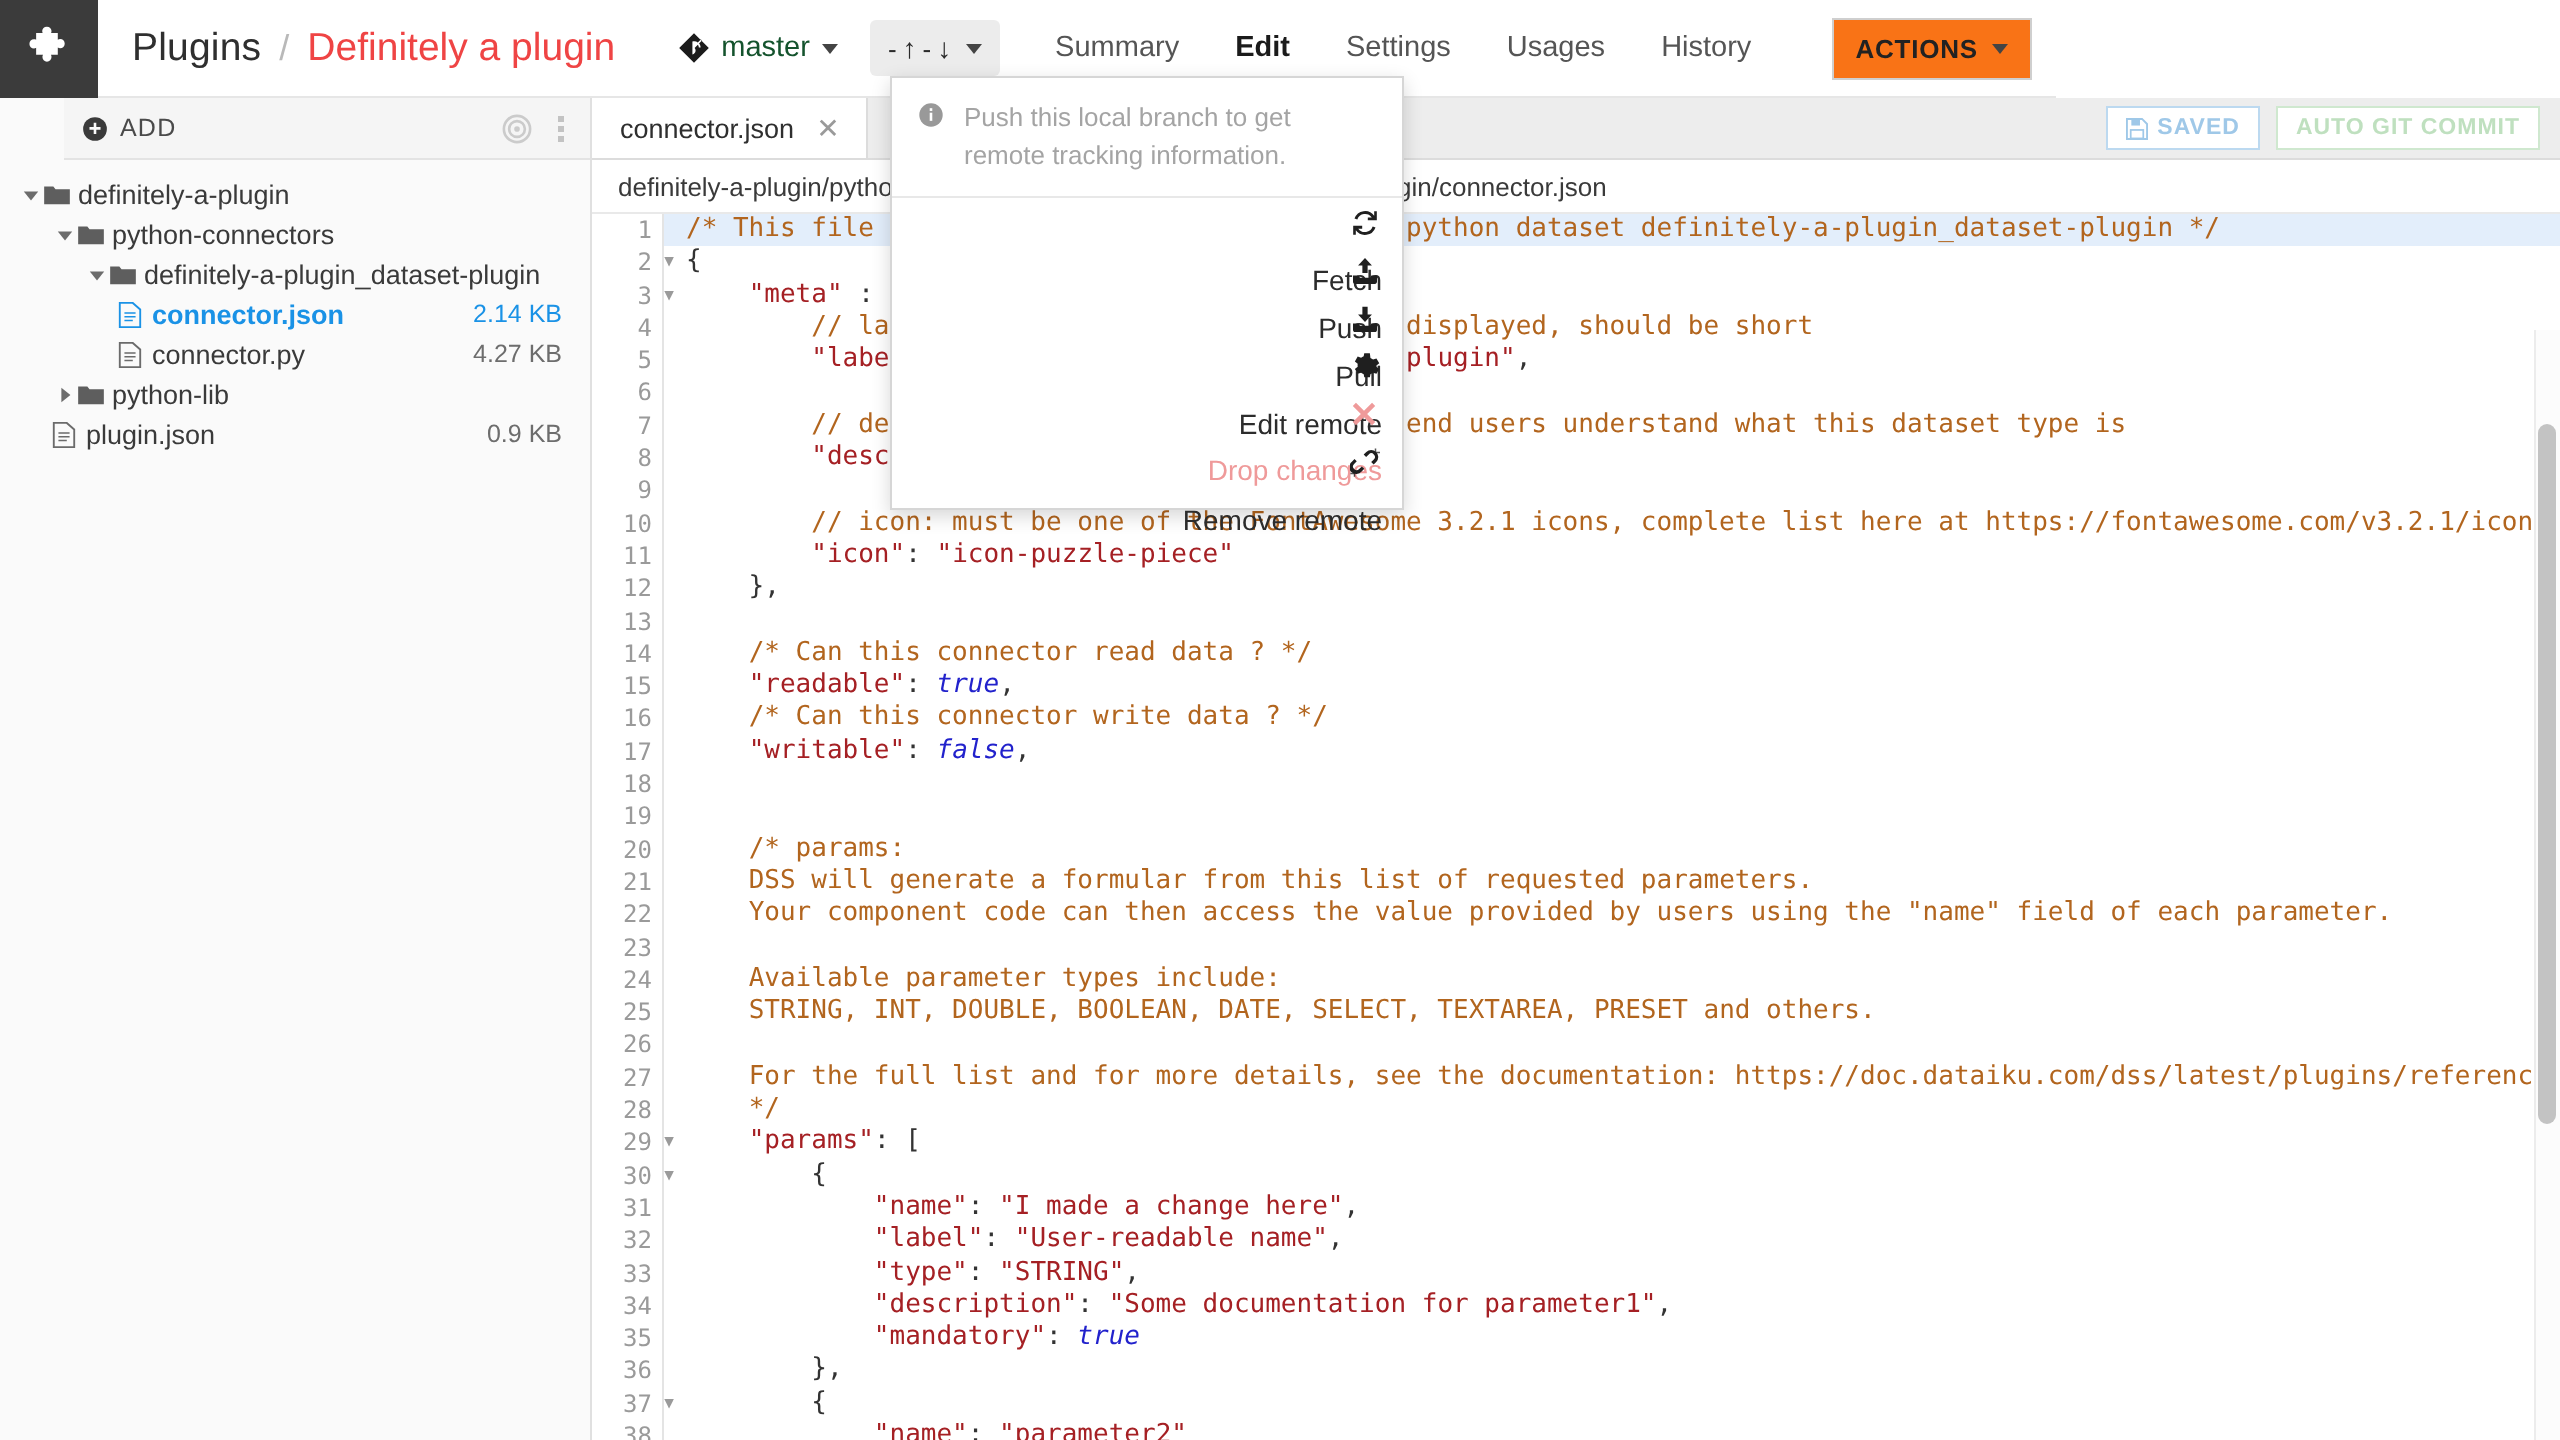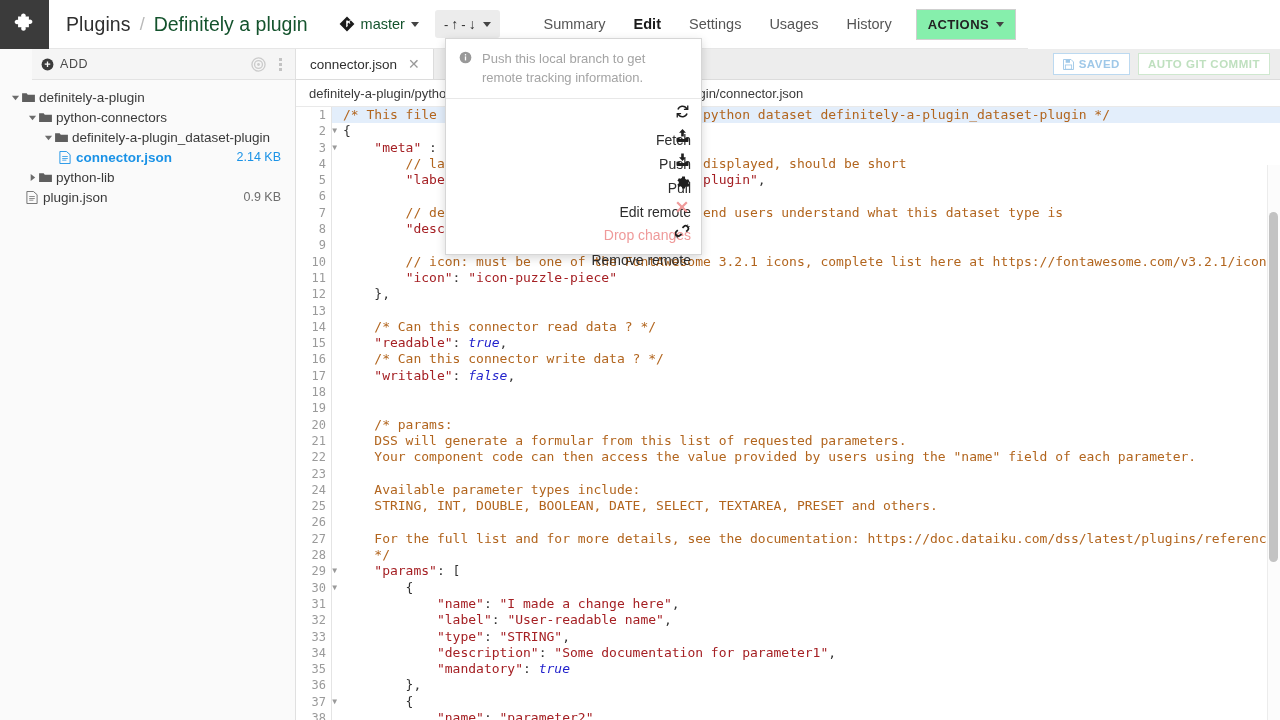--- a/index.html
+++ b/index.html
@@ -21,21 +21,21 @@
   .logo-box {
     width: 49px; height: 49px; background: #3b3b3b;
     display: flex; align-items: center; justify-content: center; flex: none;
   }
   .logo-box svg { display: block; }
   .crumbs { display: flex; align-items: center; margin-left: 17px; }
   .crumb-root {
     font-size: 19.5px; color: #2f2f2f; letter-spacing: .1px;
   }
   .crumb-sep { font-size: 18px; color: #b9b9b9; margin: 0 9px; }
-  .crumb-cur { font-size: 19.5px; color: #14532d; }
+  .crumb-cur { font-size: 19.5px; color: #ef4444; }
 
   .branch-wrap {
     display: flex; align-items: center; margin-left: 25px; gap: 6px;
     padding: 3px 6px; border-radius: 2px; cursor: pointer;
   }
   .branch-name { font-size: 14.5px; color: #14532d; }
   .caret { width: 0; height: 0; border-left: 4px solid transparent;
            border-right: 4px solid transparent; border-top: 5px solid #444; display:inline-block; }
 
   .gitsync {
@@ -51,21 +51,21 @@
   .topnav a {
     font-size: 14.5px; color: #555; text-decoration: none;
     padding: 0 14px; line-height: 49px; height: 49px; position: relative;
   }
   .topnav a.active { color: #1b1b1b; font-weight: bold; }
   .topnav a.active:after {
     content: ""; position: absolute; left: 12px; right: 12px; bottom: 0;
     height: 3px; background: #333;
   }
   .actions-btn {
-    margin-left: 10px; border: 1px solid #cfcfcf; background: #86efac;
+    margin-left: 26px; border: 1px solid #cfcfcf; background: #f97316;
     font-size: 13px; font-weight: bold; color: #222; letter-spacing: .4px;
     padding: 7px 11px; display: flex; align-items: center; gap: 7px; cursor: pointer;
   }
 
   
   .sidebar {
     position: absolute; top: 49px; left: 0; width: 296px; height: 671px;
     background: #fafafa; border-right: 1px solid #e0e0e0;
   }
   .sb-head {
@@ -290,20 +290,30 @@
         <span class="ficon">
           <svg width="12" height="13" viewBox="0 0 12 14">
               <path fill="none" stroke="#1a92e6" stroke-width="1" d="M.5.5h7L11.5 4v9.5H.5z"></path>
               <path fill="#1a92e6" d="M3 5.5h6v.8H3zm0 2h6v.8H3zm0 2h4.5v.8H3z"></path>
             </svg>
         </span>
         <span class="fname">connector.json</span>
         <span class="fsize">2.14 KB</span>
       </div>
 
+      <div class="row" style="padding-left:59px">
+        <span class="ficon">
+          <svg width="12" height="13" viewBox="0 0 12 14">
+              <path fill="none" stroke="#6b6b6b" stroke-width="1" d="M.5.5h7L11.5 4v9.5H.5z"></path>
+              <path fill="#6b6b6b" d="M3 5.5h6v.8H3zm0 2h6v.8H3zm0 2h4.5v.8H3z"></path>
+            </svg>
+        </span>
+        <span class="fname">connector.py</span>
+        <span class="fsize">4.27 KB</span>
+      </div>
 
       <div class="row" style="padding-left:26px">
         <span class="tw">
           <svg width="9" height="9" viewBox="0 0 10 10">
               <path fill="#6c6c6c" d="M3 1v8l5-4z"></path>
             </svg>
         </span>
         <span class="ficon">
           <svg width="13" height="11" viewBox="0 0 14 12">
               <path fill="#5e5e5e" d="M0 1.4h5l1.2 1.5H14V11H0z"></path>

